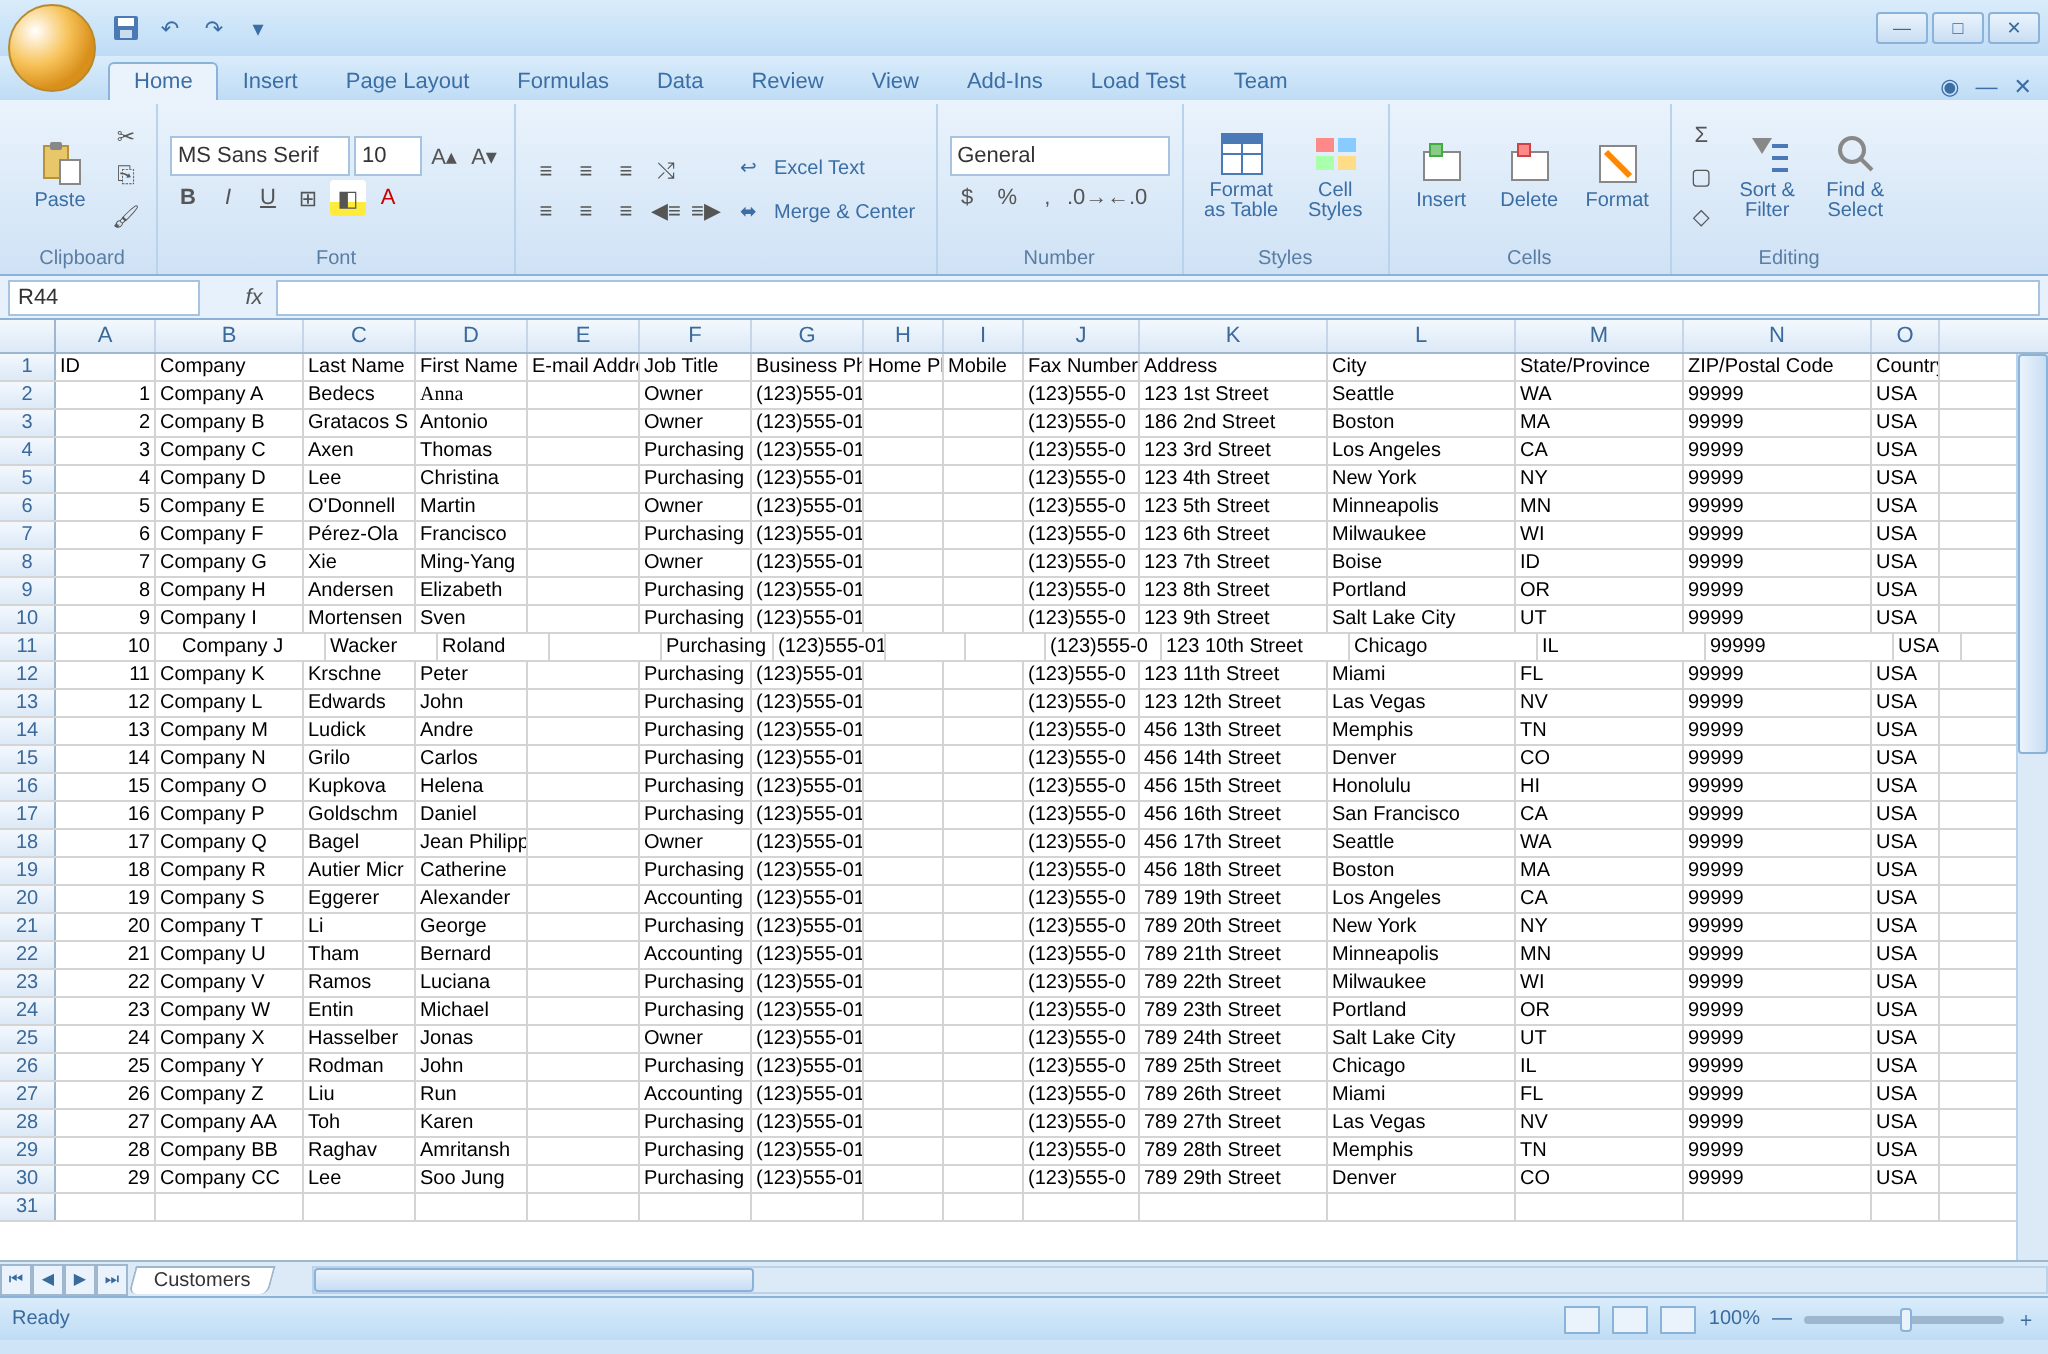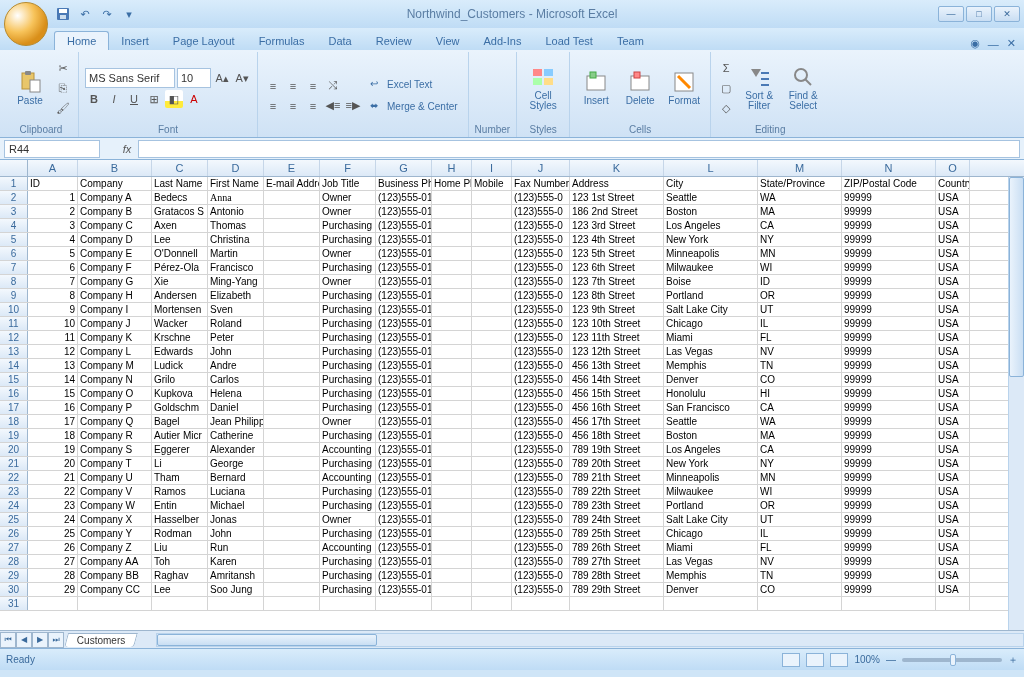--- a/index.html
+++ b/index.html
@@ -88,21 +88,20 @@
       <svg width="14" height="14" viewBox="0 0 14 14">
           <rect x="1" y="1" width="12" height="12" fill="#4a79b5" rx="1"></rect>
           <rect x="3" y="2" width="8" height="4" fill="#fff"></rect>
           <rect x="4" y="8" width="6" height="4" fill="#cde"></rect>
         </svg>
     </div>
     <div class="qat-btn">↶</div>
     <div class="qat-btn">↷</div>
     <div class="qat-btn">▾</div>
   </div>
-  <div class="title">Northwind_Customers - Microsoft Excel</div>
   <div class="winbtns">
     <div class="winbtn">—</div>
     <div class="winbtn">□</div>
     <div class="winbtn">✕</div>
   </div>
 </div>
 
 <div class="tabs">
   <div class="tab active">Home</div>
   <div class="tab">Insert</div>
@@ -194,25 +193,46 @@
           </div>
         <div class="midbtn">
             <span class="ico">⬌</span>
             <span>Merge &amp; Center</span>
           </div>
       </div>
     </div>
   </div>
 
   <div class="group">
+    <div class="group-body">
+      <div class="col">
+        <div class="combo numfmt">General</div>
+        <div class="row">
+          <div class="smbtn">$</div>
+          <div class="smbtn">%</div>
+          <div class="smbtn">,</div>
+          <div class="smbtn">.0→</div>
+          <div class="smbtn">←.0</div>
+        </div>
+      </div>
+    </div>
     <div class="group-label">Number</div>
   </div>
 
   <div class="group">
     <div class="group-body">
+      <div class="bigbtn" style="width:46px">
+        <svg class="ico" viewBox="0 0 24 24">
+            <rect x="2" y="2" width="20" height="20" fill="#fff" stroke="#4a79b5"></rect>
+            <rect x="2" y="2" width="20" height="5" fill="#4a79b5"></rect>
+            <line x1="2" y1="12" x2="22" y2="12" stroke="#4a79b5"></line>
+            <line x1="12" y1="2" x2="12" y2="22" stroke="#4a79b5"></line>
+          </svg>
+        <span class="lbl">Format as Table</span>
+      </div>
       <div class="bigbtn" style="width:40px">
         <svg class="ico" viewBox="0 0 24 24">
             <rect x="2" y="4" width="9" height="7" fill="#f88"></rect>
             <rect x="13" y="4" width="9" height="7" fill="#8cf"></rect>
             <rect x="2" y="13" width="9" height="7" fill="#afa"></rect>
             <rect x="13" y="13" width="9" height="7" fill="#fd8"></rect>
           </svg>
         <span class="lbl">Cell Styles</span>
       </div>
     </div>
@@ -475,21 +495,21 @@
         <div class="cell" style="width: 58px;">(123)555-0</div>
         <div class="cell" style="width: 94px;">123 9th Street</div>
         <div class="cell" style="width: 94px;">Salt Lake City</div>
         <div class="cell" style="width: 84px;">UT</div>
         <div class="cell" style="width: 94px;">99999</div>
         <div class="cell" style="width: 34px;">USA</div>
       </div>
       <div class="gr">
         <div class="rh">11</div>
         <div class="cell num" style="width: 50px;">10</div>
-        <div class="cell" style="width: 74px;">Company J</div>
+        <div class="cell" style="width: 74px; margin-left: 11px;">Company J</div>
         <div class="cell" style="width: 56px;">Wacker</div>
         <div class="cell" style="width: 56px;">Roland</div>
         <div class="cell" style="width: 56px;"></div>
         <div class="cell" style="width: 56px;">Purchasing</div>
         <div class="cell" style="width: 56px;">(123)555-0100</div>
         <div class="cell" style="width: 40px;"></div>
         <div class="cell" style="width: 40px;"></div>
         <div class="cell" style="width: 58px;">(123)555-0</div>
         <div class="cell" style="width: 94px;">123 10th Street</div>
         <div class="cell" style="width: 94px;">Chicago</div>

